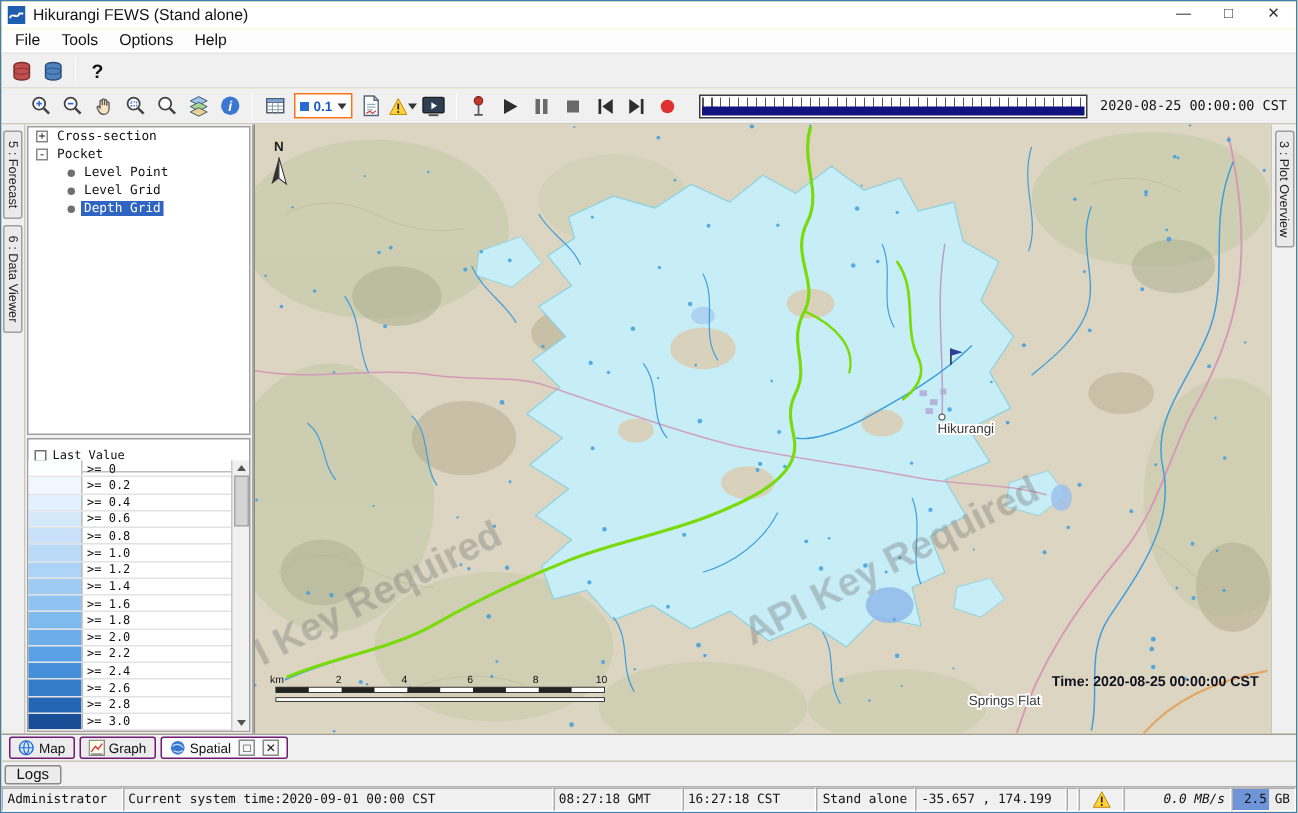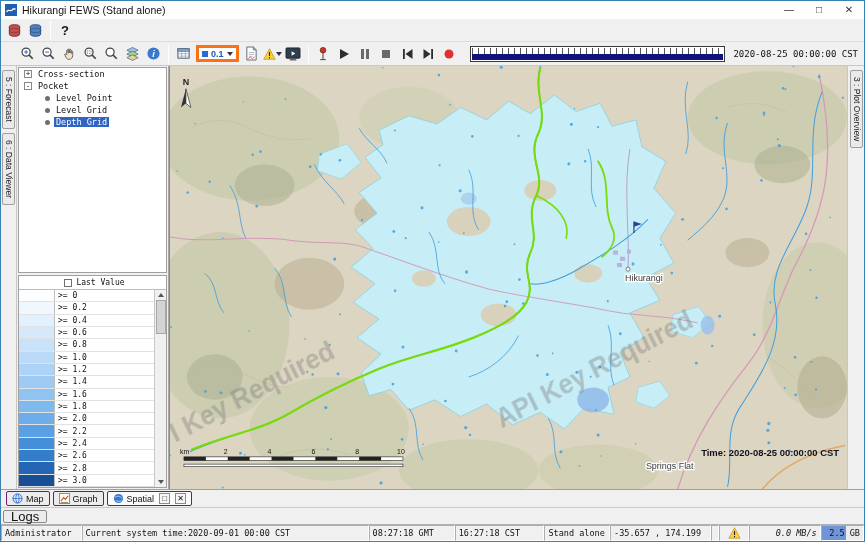--- a/index.html
+++ b/index.html
@@ -17,21 +17,21 @@
   .menubar { height:17px; background:#fdfdfd; display:flex; align-items:center; padding-left:2px; border-bottom:1px solid #e4e4e4; flex:0 0 auto;}
   .menu-item { padding:0 7px; line-height:16px; font-size:10.5px; }
 
   
   .toolbar { display:flex; align-items:center; background:#f0f0f0; flex:0 0 auto; }
   .toolbar1 { height:23px; border-bottom:1px solid #ddd; padding-left:3px; }
   .toolbar2 { height:24px; border-bottom:1px solid #c9c9c9; padding:0 4px 0 16px; }
   .tbtn { width:21px; height:20px; display:flex; align-items:center; justify-content:center; border:1px solid transparent; border-radius:2px; }
   .tsep { width:1px; height:18px; background:#c4c4c4; border-right:1px solid #fff; margin:0 4px; }
   .help-q { font-weight:bold; font-size:13px; padding:0 6px; }
-  .combo { display:flex; align-items:center; gap:3px; border:3px solid #f97316; background:#fff; height:17px; padding:0 3px; margin:0 2px; }
+  .combo { display:flex; align-items:center; gap:3px; border:1px solid #f97316; background:#fff; height:17px; padding:0 3px; margin:0 2px; }
   .combo-dot { width:6px; height:6px; background:#2a6ad4; }
   .combo-val { color:#1a56c4; font-size:9px; font-weight:bold; }
   .caret { width:0; height:0; border-left:3px solid transparent; border-right:3px solid transparent; border-top:4px solid #333; }
   .timeline { flex:1; height:16px; margin:0 8px 0 10px; border:1px solid #3a3a3a; background:#fff; position:relative; }
   .timeline .ticks { position:absolute; left:1px; right:1px; top:1px; height:7px;
       background:repeating-linear-gradient(90deg,#555 0 1px,transparent 1px 6px); }
   .timeline .navy { position:absolute; left:1px; right:1px; bottom:1px; height:6px; background:#12127e; }
   .tb-datetime { font-family:"DejaVu Sans Mono", monospace; font-size:9px; white-space:nowrap; padding-right:2px; }
 
   
@@ -47,21 +47,21 @@
                 font-family:"DejaVu Sans Mono", monospace; font-size:8.5px; overflow:hidden; }
   .tree-row { height:12px; display:flex; align-items:center; gap:4px; padding-left:5px; white-space:nowrap; }
   .tree-row.child { padding-left:26px;text-align:right; }
   .expander { width:8px; height:8px; border:1px solid #888; background:#fff; font-size:8px; line-height:6px; text-align:center; flex:0 0 auto; font-family:"Liberation Sans",sans-serif;}
   .tree-dot { width:5px; height:5px; border-radius:50%; background:#6f6f6f; flex:0 0 auto; }
   .tree-label { padding:0 2px; }
   .tree-label.selected { background:#2f64c2; color:#fff; }
 
   .legend-panel { flex:1; margin:1px; border:1px solid #a0a0a0; background:#fff; position:relative;
                   font-family:"DejaVu Sans Mono", monospace; font-size:8px; min-height:0; }
-  .legend-header { height:14px; border-bottom:1px solid #bdbdbd; display:flex; align-items:center; gap:4px; padding-left:4px;justify-content:center; }
+  .legend-header { height:22px; border-bottom:1px solid #bdbdbd; display:flex; align-items:center; gap:4px; padding-left:4px; }
   .checkbox { width:8px; height:8px; border:1px solid #707070; background:#fff; flex:0 0 auto; }
   .legend-list { position:absolute; top:14px; bottom:0; left:0; right:12px; display:flex; flex-direction:column; }
   .legend-row { flex:1; display:flex; border-bottom:1px solid #e2e2e2; min-height:0; }
   .legend-swatch { width:36px; border-right:1px solid #bdbdbd; }
   .legend-label { padding-left:3px; display:flex; align-items:center; }
   .legend-scroll { position:absolute; top:14px; bottom:0; right:0; width:12px; background:#f0f0f0; border-left:1px solid #c8c8c8; display:flex; flex-direction:column; align-items:center; }
   .scroll-arrow { width:0; height:0; border-left:3px solid transparent; border-right:3px solid transparent; margin:3px 0; }
   .arrow-up { border-bottom:4px solid #555; }
   .arrow-down { border-top:4px solid #555; margin-top:auto; margin-bottom:3px; }
   .scroll-thumb { width:10px; height:34px; background:#d4d4d4; border:1px solid #a8a8a8; }
@@ -69,21 +69,21 @@
   .map-area { flex:1; position:relative; min-width:0; border-left:1px solid #8a8a8a; }
   .map-area svg { display:block; width:100%; height:100%; }
 
   
   .doc-tabbar { height:18px; border-top:1px solid #9f9f9f; background:#f0f0f0; display:flex; align-items:center; padding-left:2px; flex:0 0 auto; }
   .bottab { display:flex; align-items:center; gap:3px; height:15px; padding:0 5px; border:1px solid #701a75;
             background:#ececec; margin-left:3px; border-radius:2px; font-size:9px; }
   .bottab.active { background:#fbfbfb; }
   .mini-btn { width:11px; height:11px; font-size:8px; line-height:10px; text-align:center; border:1px solid #8a8a8a; background:#f6f6f6; margin-left:2px; }
   .logs-row { height:17px; border-top:1px solid #cacaca; background:#f0f0f0; display:flex; align-items:center; padding-left:2px; flex:0 0 auto; }
-  .logs-btn { height:13px; padding:0 7px; font-size:13px; border:1px solid #8a8a8a; background:#ececec; border-radius:2px; display:flex; align-items:center; }
+  .logs-btn { height:13px; padding:0 7px; font-size:10px; border:1px solid #8a8a8a; background:#ececec; border-radius:2px; display:flex; align-items:center; }
 
   .statusbar { height:17px; border-top:1px solid #b0b0b0; background:#f0f0f0; display:flex; align-items:stretch;
                font-family:"DejaVu Sans Mono", monospace; font-size:8.5px; flex:0 0 auto; }
   .status-cell { border:1px solid #adadad; border-right-color:#fff; border-bottom-color:#fff; background:#f0f0f0;
                  padding:0 3px; display:flex; align-items:center; white-space:nowrap; overflow:hidden; }
   .w-user{width:86px} .w-sys{width:308px} .w-gmt{width:92px} .w-cst{width:96px}
   .w-mode{width:70px} .w-coord{width:108px} .w-gap{flex:1} .w-warn{width:32px; justify-content:center;}
   .w-net{width:76px; justify-content:flex-end;font-style:italic;} 
   .w-mem{width:46px; background:linear-gradient(90deg,#6f95d8 0 58%, #ececec 58%); justify-content:flex-end;}
 </style>
@@ -96,20 +96,26 @@
     <svg width="12" height="12" viewBox="0 0 12 12">
         <rect width="12" height="12" fill="#1e5fb0"></rect>
         <path d="M1.5 8 C3.5 3.5 6 9.5 8 5 L10.5 5" stroke="#fff" stroke-width="1.3" fill="none"></path>
       </svg>
     <span class="title">Hikurangi FEWS  (Stand alone)</span>
     <span class="win-btn">—</span>
     <span class="win-btn">□</span>
     <span class="win-btn close">✕</span>
   </div>
 
+  <div class="menubar">
+    <span class="menu-item">File</span>
+    <span class="menu-item">Tools</span>
+    <span class="menu-item">Options</span>
+    <span class="menu-item">Help</span>
+  </div>
 
   <div class="toolbar toolbar1">
     <span class="tbtn">
       <svg width="15" height="15" viewBox="0 0 16 16">
           <ellipse cx="8" cy="4" rx="5.5" ry="2.2" fill="#c0504d" stroke="#7c2d2a"></ellipse>
           <path d="M2.5 4v8c0 1.2 2.5 2.2 5.5 2.2s5.5-1 5.5-2.2V4" fill="#c0504d" stroke="#7c2d2a"></path>
           <ellipse cx="8" cy="8" rx="5.5" ry="2.2" fill="none" stroke="#7c2d2a" stroke-width=".6"></ellipse>
         </svg>
     </span>
     <span class="tbtn">

